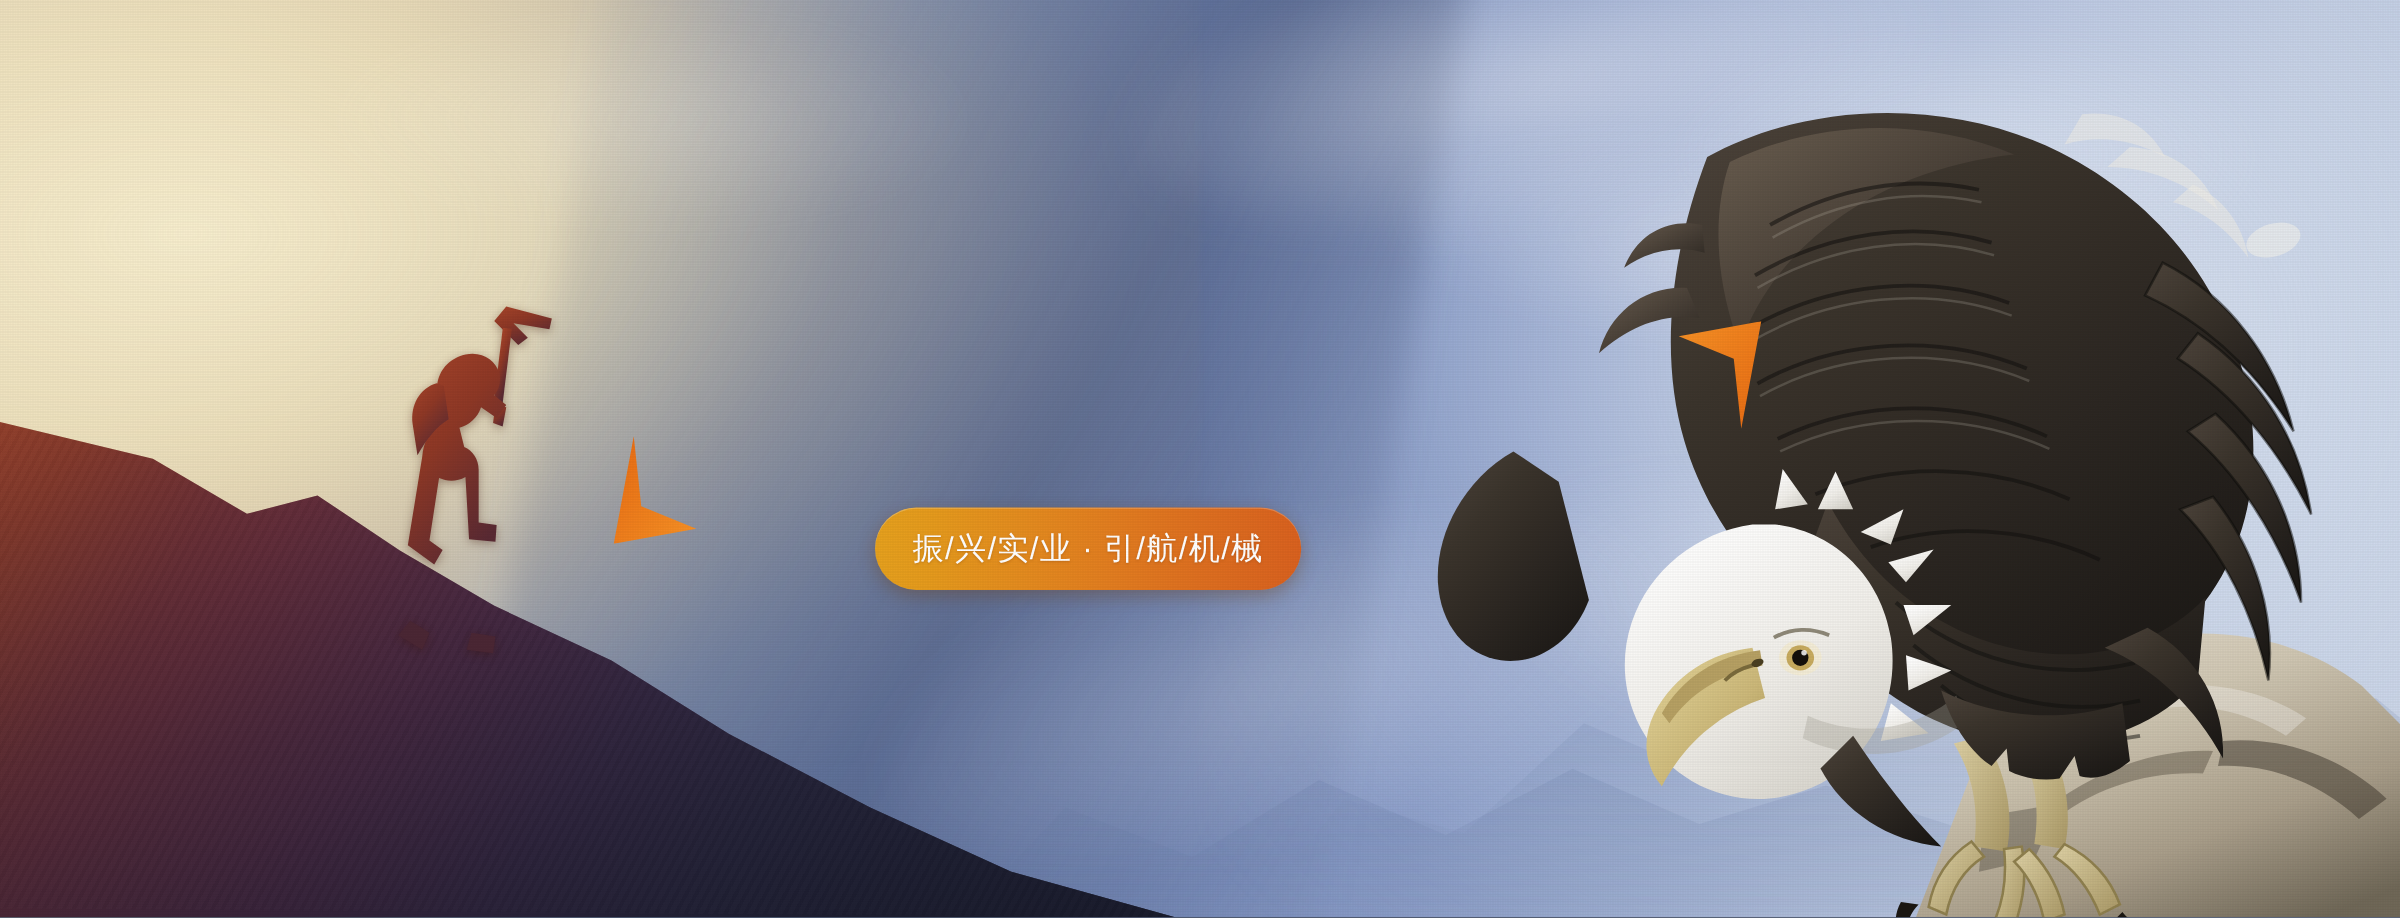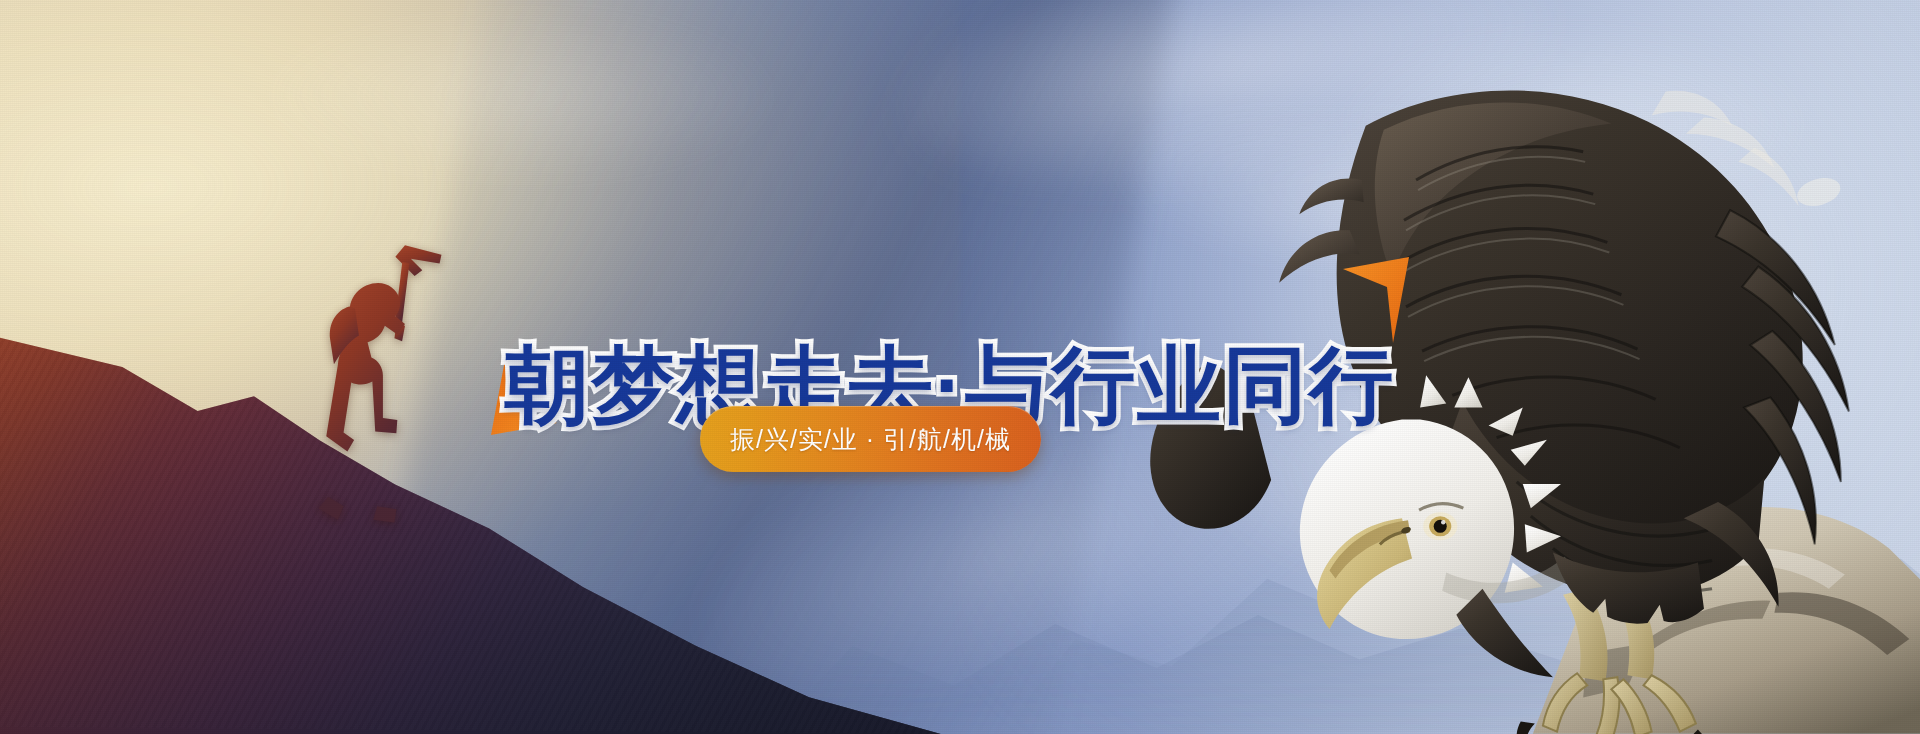--- a/index.html
+++ b/index.html
@@ -491,21 +491,20 @@
         <defs>
           <linearGradient id="chevB" x1="1" y1="1" x2="0" y2="0">
             <stop offset="0%" stop-color="#f79226"></stop>
             <stop offset="100%" stop-color="#e76a12"></stop>
           </linearGradient>
         </defs>
         <path d="M70 74 L4 86 L20 0 L26 56 Z" fill="url(#chevB)"></path>
       </svg>
     </div>
 
-    <h1 class="headline">朝梦想走去·与行业同行</h1>
 
     <div class="badge">
       <span class="badge-text">振/兴/实/业 · 引/航/机/械</span>
     </div>
 
   </div>
 
   <div class="grain"></div>
 </div>
 

